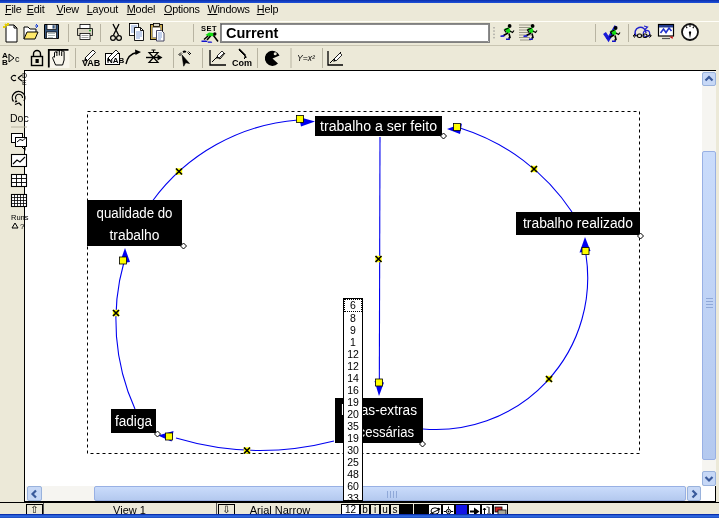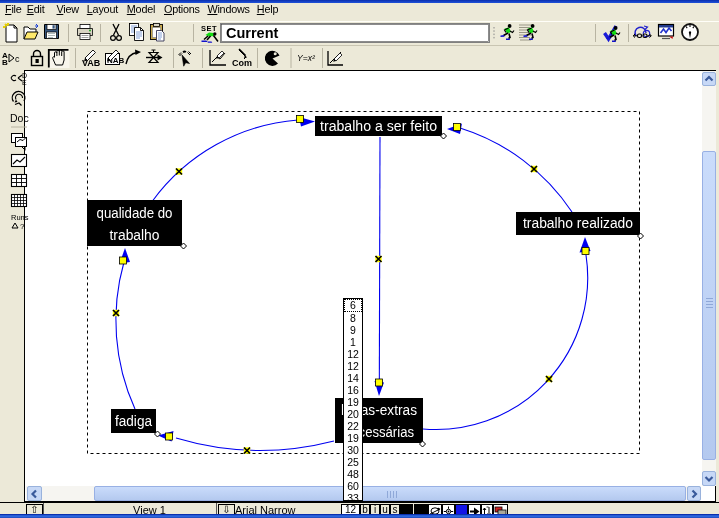--- a/index.html
+++ b/index.html
@@ -401,21 +401,21 @@
 <div style="border:1px dotted #000;box-sizing:border-box;height:100%;line-height:10.5px;">6</div>
     <div>8</div>
     <div>9</div>
     <div>1</div>
     <div>12</div>
     <div>12</div>
     <div>14</div>
     <div>16</div>
     <div>19</div>
     <div>20</div>
-    <div>22</div>
+    <div>35</div>
     <div>19</div>
     <div>30</div>
     <div>25</div>
     <div>48</div>
     <div>60</div>
     <div>33</div>
   </div>
 
 <div class="abs" style="left:702px;top:71px;width:14px;height:415px;background:#f6f5f1;">
   <div class="sbtn" style="position:absolute;left:0;top:1px;width:14px;height:14px;">
@@ -444,23 +444,23 @@
     </div>
   <div class="sbtn" style="position:absolute;left:661px;top:0;width:14px;height:15px;">
       <svg width="12" height="13" viewBox="0 0 12 13" style="display:block;margin:1px auto 0;">
         <path d="M 4.5 2.5 L 8 6 L 4.5 9.5" fill="none" stroke="#3a5a9b" stroke-width="2.2"></path>
       </svg>
     </div>
 </div>
 
 <div class="abs" id="statusbar">
   <div class="sq" style="left:26px;width:15px;">⇧</div>
-  <div style="position:absolute;left:43px;top:1px;width:173px;text-align:center;font-size:11px;padding-left:20px;">View 1</div>
+  <div style="position:absolute;left:43px;top:1px;width:173px;text-align:center;font-size:11px;">View 1</div>
   <div class="sq" style="left:218px;width:15px;">⇩</div>
-  <div style="position:absolute;left:235px;top:1px;width:90px;text-align:left;font-size:11px;">Arial Narrow</div>
+  <div style="position:absolute;left:235px;top:1px;width:90px;text-align:center;font-size:11px;">Arial Narrow</div>
   <div style="position:absolute;left:43px;top:0;width:1px;height:13px;background:#555;"></div>
   <div style="position:absolute;left:216px;top:0;width:1px;height:13px;background:#555;"></div>
   <div class="sq" style="left:341px;width:17px;background:#fff;">12</div>
   <div class="sq" style="left:360px;width:8px;">b</div>
   <div class="sq" style="left:370px;width:8px;">i</div>
   <div class="sq" style="left:380px;width:8px;">u</div>
   <div class="sq" style="left:390px;width:8px;">s</div>
   <div class="sq" style="left:400px;width:11px;background:#000;"></div>
   <div class="sq" style="left:414px;width:12px;background:#000;"></div>
   <div class="sq" style="left:428px;width:12px;background:#fff;">

